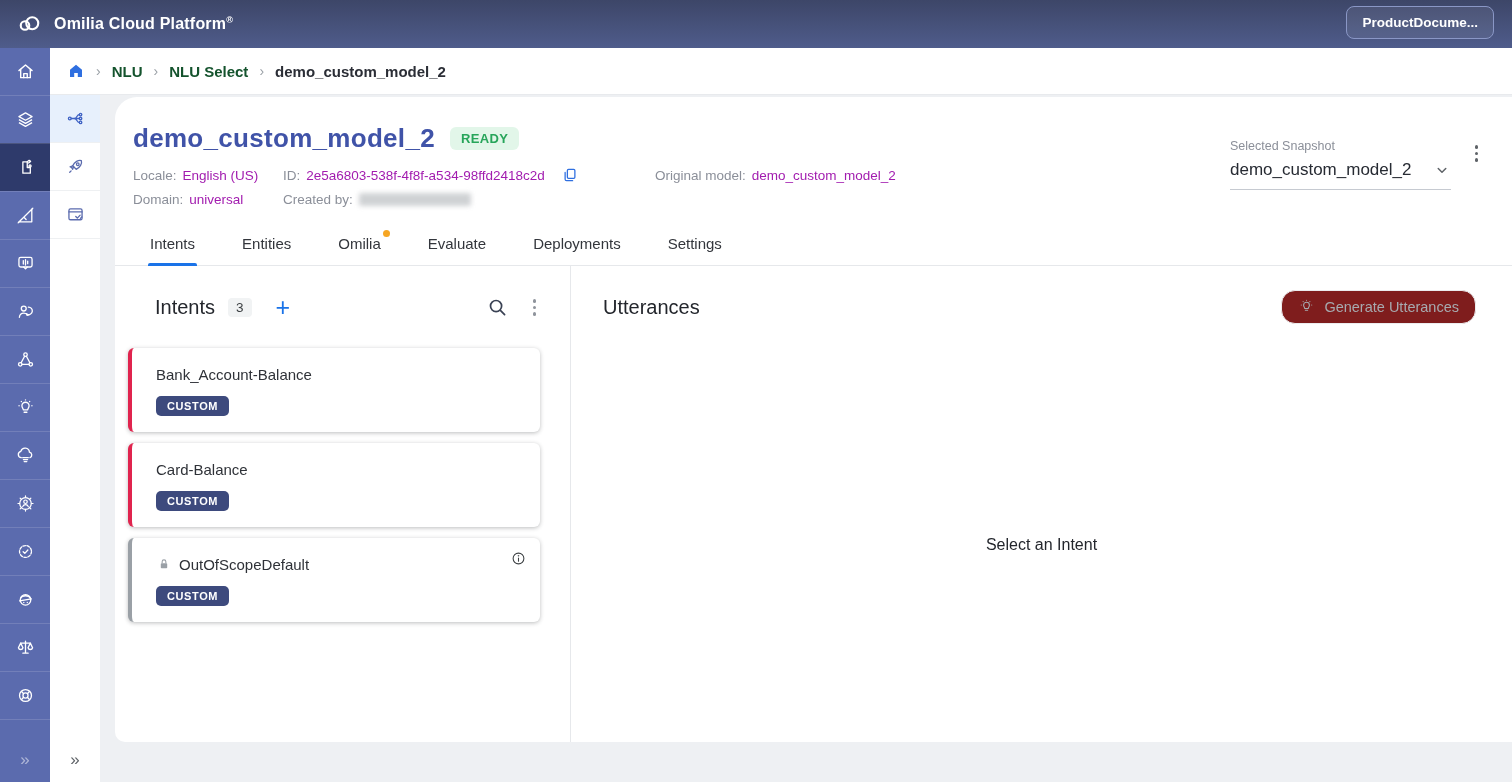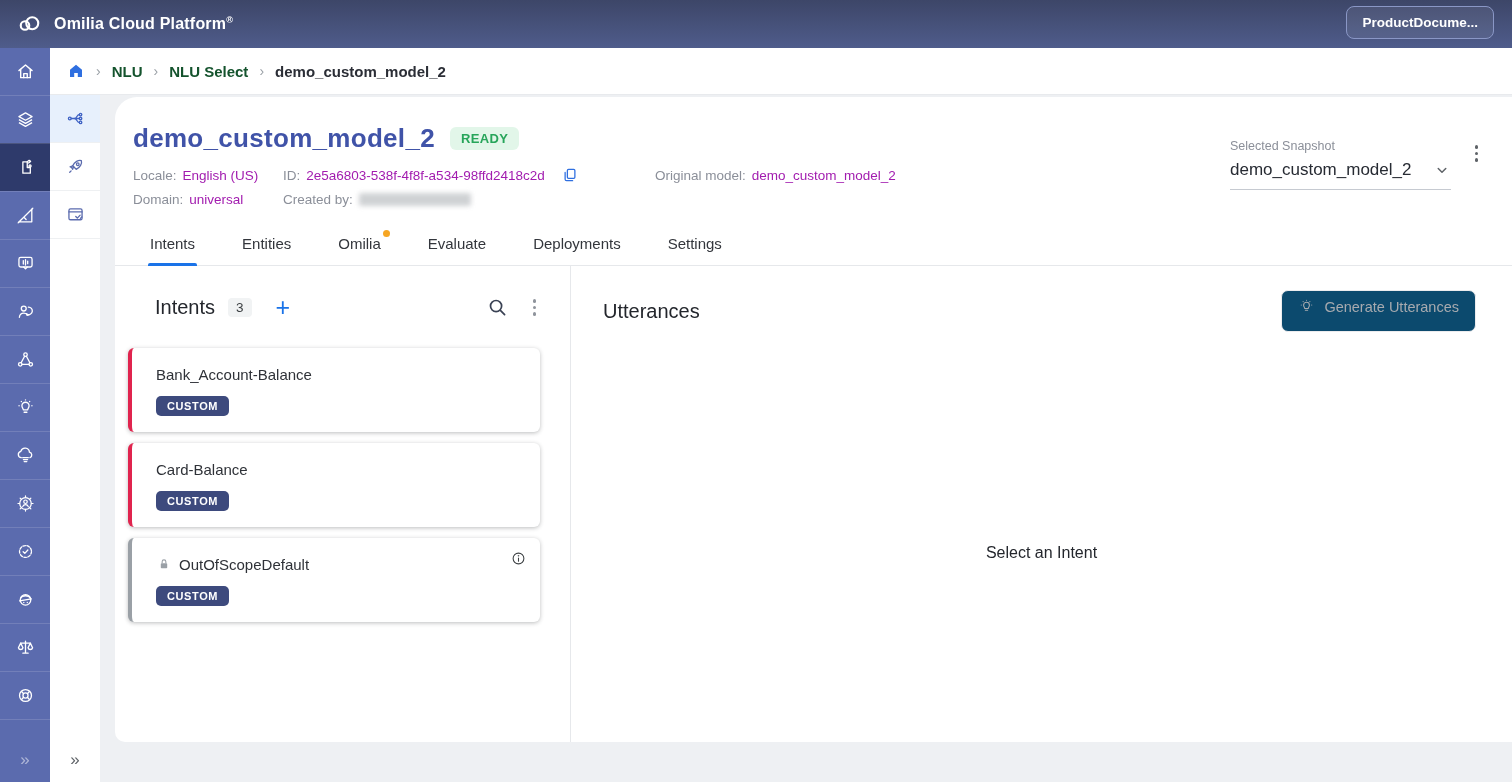--- a/index.html
+++ b/index.html
@@ -108,22 +108,22 @@
                  box-shadow:0 1px 4px rgba(33,36,41,.3); padding:18px 16px 15px 24px; margin-bottom:11px;
                  min-height:84px; cursor:pointer; }
   .intent-name-row { display:flex; align-items:center; gap:7px; font-size:15px; color:#2f3238; font-weight:500; }
   .custom-badge { display:inline-block; margin-top:13px; font-size:11px; font-weight:700; letter-spacing:.6px;
                   color:#fff; padding:4px 11px; border-radius:5px; }
   .info-btn { position:absolute; top:12px; right:13px; display:flex; cursor:pointer; color:#3c4043; }
   .lock-icon { display:flex; color:#9aa0a6; }
 
   .utterances-panel { flex:1; display:flex; flex-direction:column; min-width:0; }
   .up-header { display:flex; justify-content:space-between; align-items:center; margin:24px 36px 0 32px; flex:none; }
-  .gen-btn { display:flex; align-items:center; gap:9px; background:#0c4a6e; color:#a7aaaf; font-size:14.5px;
-             padding:7px 16px 16px; border-radius:7px; border:1px solid #ececee; cursor:default; font-family:inherit; }
+  .gen-btn { display:flex; align-items:center; gap:9px; background:#7f1d1d; color:#a7aaaf; font-size:14.5px;
+             padding:7px 16px 8px; border-radius:14px; border:1px solid #ececee; cursor:default; font-family:inherit; }
   .empty-state { margin-top:212px; text-align:center; font-size:16px; color:#23262c; }
 
   svg { display:block; }
 </style>
 </head>
 <body>
 
 <div class="app">
 
   <header class="topbar">

